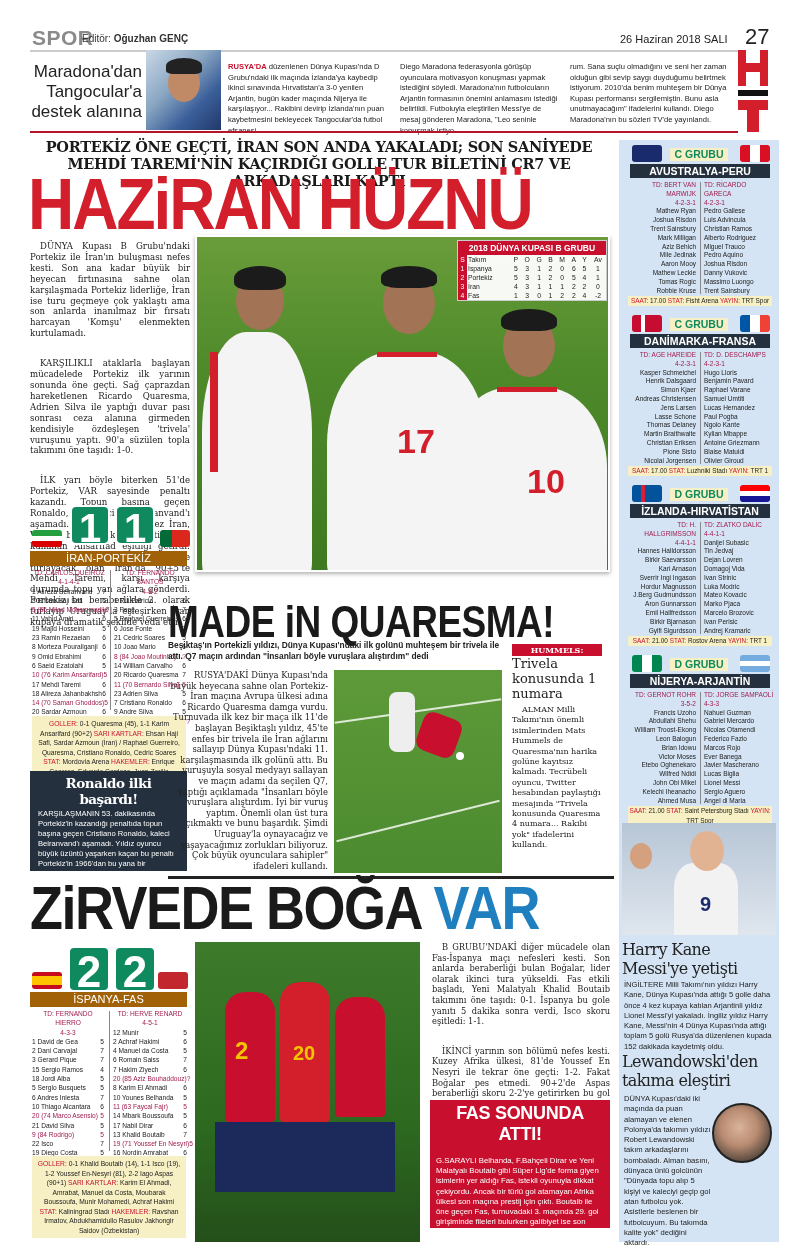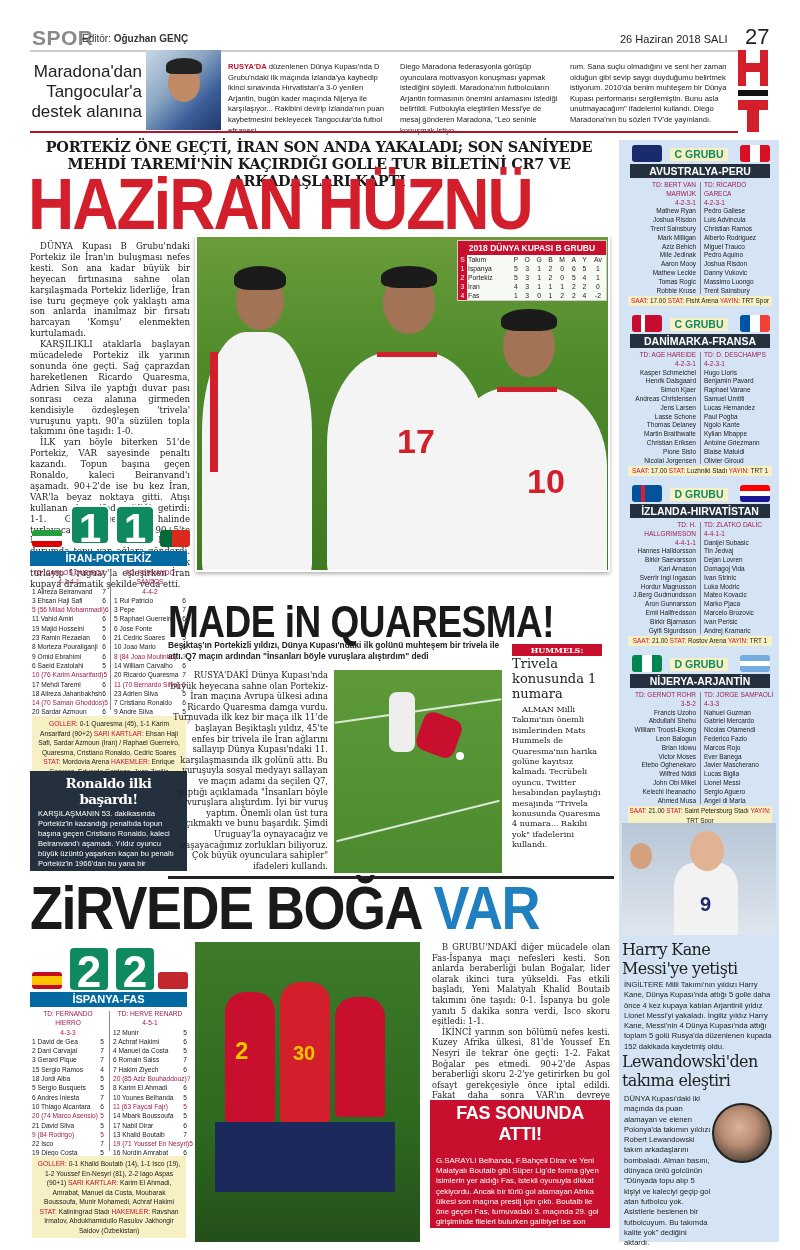--- a/index.html
+++ b/index.html
@@ -25,38 +25,38 @@
 #mara-photo .hair{position:absolute;left:20px;top:8px;width:36px;height:16px;border-radius:50% 50% 20% 20%;background:#222}
 .mcol{top:62px;font-size:7.6px;line-height:10.6px;color:#222;width:158px}
 .red{color:#c8102e;font-weight:bold}
 .hr-red{left:30px;width:708px;height:2px;background:#b4152b}
 
 #subhead{left:28px;top:138px;width:582px;font-size:14.5px;font-weight:bold;line-height:17px;text-align:center;color:#1a1a1a;font-family:"DejaVu Serif",serif;letter-spacing:-0.3px}
 #mainhead{left:28px;top:170px;width:582px;font-size:64px;font-weight:bold;color:#d21f2b;letter-spacing:-2px;line-height:62px;font-family:"Liberation Sans",sans-serif;text-align:left;transform:scaleY(1.12);transform-origin:top left;white-space:nowrap}
 
 .body{font-size:8.6px;line-height:10.9px;color:#222;text-align:justify;font-family:"DejaVu Serif",serif}
 .body p{text-indent:10px}
-.body p+p{margin-top:0}
+.body p+p{margin-top:19px}
 
 #main-photo{left:195px;top:235px;width:415px;height:337px;background:linear-gradient(180deg,#6a9c3a 0%,#4e8a2a 40%,#3f7a22 100%);overflow:hidden;border:2px solid #fff;box-shadow:0 2px 4px rgba(0,0,0,.3)}
 .player{position:absolute;background:#f4f4f4;border-radius:40% 40% 8% 8%}
 .player .head{position:absolute;border-radius:50%;background:#a37355}
 .player .hair{position:absolute;border-radius:50% 50% 30% 30%;background:#1b1b1b}
 .player .num{position:absolute;color:#d21f2b;font-weight:bold;font-size:34px}
 .player .trim{position:absolute;height:5px;background:#d21f2b}
 
 #standings{left:457px;top:240px;width:150px;background:rgba(255,255,255,.95);border:1px solid #ccc}
 #standings .t{background:#c8102e;color:#fff;font-size:8.5px;font-weight:bold;text-align:center;padding:2px 0}
 #standings table{width:100%;border-collapse:collapse;font-size:6.8px}
 #standings td{padding:0 1px;height:9px;text-align:center;color:#222}
 #standings td.r{background:#c8102e;color:#fff;width:9px}
 #standings td.n{text-align:left}
 
 .score{position:absolute;width:40px;height:40px;background:#0f8a5e;border-radius:6px;color:#fff;font-size:40px;font-weight:bold;text-align:center;line-height:42px;border:2px solid #fff}
-.match-bar{position:absolute;background:#0369a1;color:#fff;font-weight:bold;text-align:center;font-size:11px;line-height:15px}
+.match-bar{position:absolute;background:#a16207;color:#fff;font-weight:normal;text-align:center;font-size:11px;line-height:15px}
 .flag{position:absolute;width:30px;height:17px;border-radius:3px}
 .lineup{position:absolute;font-size:6.6px;line-height:9.3px;color:#1a1a1a}
 .lineup .hd{color:#a01a4d;text-align:center}
 .lineup .row{display:flex;justify-content:space-between;white-space:nowrap}
 .lineup .sub{color:#a01a4d}
 .lineup-div{position:absolute;width:1px;background:#888}
 .infobox{position:absolute;background:#f7f0c4;font-size:6.7px;line-height:9.5px;text-align:center;padding:3px 4px;color:#1a1a1a}
 .infobox .lbl{color:#c8102e}
 
 #ronbox{left:30px;top:771px;width:157px;height:100px;background:#24303d;color:#fff;padding:4px 8px}
@@ -671,21 +671,21 @@
 </div>
 <div class="infobox" style="left:32px;top:1156px;width:154px">
   <span class="lbl">GOLLER:</span><span> 0-1 Khalid Boutaib (14), 1-1 Isco (19), 1-2 Youssef En-Nesyri (81), 2-2 Iago Aspas (90+1) </span><span class="lbl">SARI KARTLAR:</span><span> Karim El Ahmadi, Amrabat, Manuel da Costa, Moubarak Boussoufa, Munir Mohamedi, Achraf Hakimi </span><span class="lbl">STAT:</span><span> Kaliningrad Stadı </span><span class="lbl">HAKEMLER:</span><span> Ravshan Irmatov, Abdukhamidullo Rasulov Jakhongir Saidov (Özbekistan)</span>
 </div>
 
 <div class="abs" id="spain-photo">
   <div style="position:absolute;left:30px;top:50px;width:50px;height:130px;background:#c8102e;border-radius:20px 20px 4px 4px"></div>
   <div style="position:absolute;left:85px;top:40px;width:50px;height:140px;background:#d21f2b;border-radius:20px 20px 4px 4px"></div>
   <div style="position:absolute;left:140px;top:55px;width:50px;height:120px;background:#c8102e;border-radius:20px 20px 4px 4px"></div>
   <div style="position:absolute;left:40px;top:95px;color:#f5c400;font-weight:bold;font-size:24px">2</div>
-  <div style="position:absolute;left:98px;top:100px;color:#f5c400;font-weight:bold;font-size:20px">30</div>
+  <div style="position:absolute;left:98px;top:100px;color:#f5c400;font-weight:bold;font-size:20px">20</div>
   <div style="position:absolute;left:20px;top:180px;width:180px;height:70px;background:#1b2a5a"></div>
 </div>
 <div class="abs body" style="left:432px;top:942px;width:178px;font-size:8.3px;line-height:10.6px">
   <p>B GRUBU'NDAKİ diğer mücadele olan Fas-İspanya maçı nefesleri kesti. Son anlarda beraberliği bulan Boğalar, lider olarak ikinci tura yükseldi. Fas etkili başladı, Yeni Malatyalı Khalid Boutaib takımını öne taşıdı: 0-1. İspanya bu gole yanıtı 5 dakika sonra verdi, Isco skoru eşitledi: 1-1.</p>
   <p>İKİNCİ yarının son bölümü nefes kesti. Kuzey Afrika ülkesi, 81'de Youssef En Nesyri ile tekrar öne geçti: 1-2. Fakat Boğalar pes etmedi. 90+2'de Aspas beraberliği skoru 2-2'ye getirirken bu gol ofsayt gerekçesiyle önce iptal edildi. Fakat daha sonra VAR'ın devreye girmesiyle gol geçerli sayıldı ve İspanya lider olarak turlayıp Rusya'nın rakibi oldu.</p>
 </div>
 <div class="abs" id="fasbox">
   <div class="t">FAS SONUNDA ATTI!</div>
   <div class="b">G.SARAYLI Belhanda, F.Bahçeli Dirar ve Yeni Malatyalı Boutaib gibi Süper Lig'de forma giyen isimlerin yer aldığı Fas, istekli oyunuyla dikkat çekiyordu. Ancak bir türlü gol atamayan Afrika ülkesi son maçına prestij için çıktı. Boutaib ile öne geçen Fas, turnuvadaki 3. maçında 29. gol girişiminde fileleri bulurken galibiyet ise son anda kaçtı.</div>
 </div>

